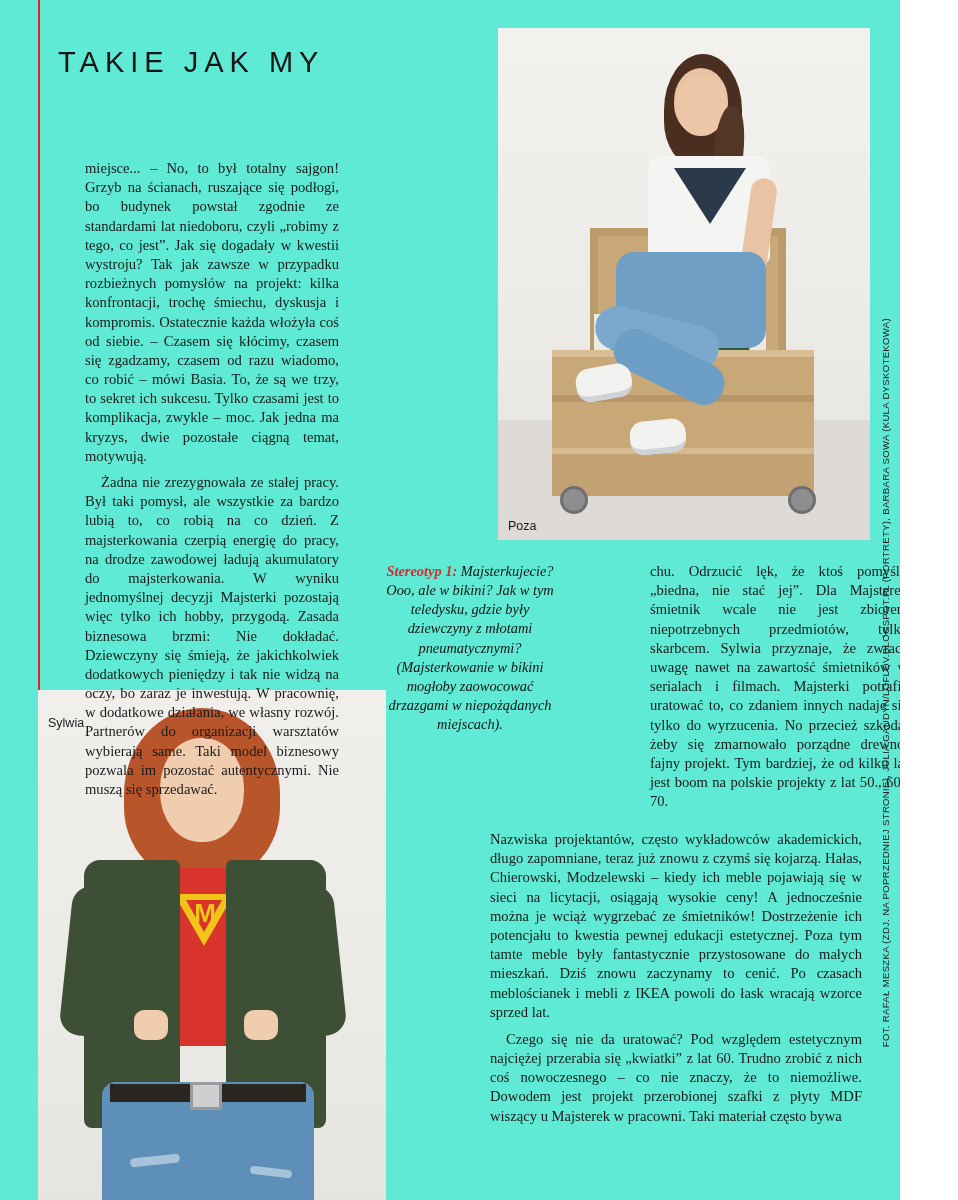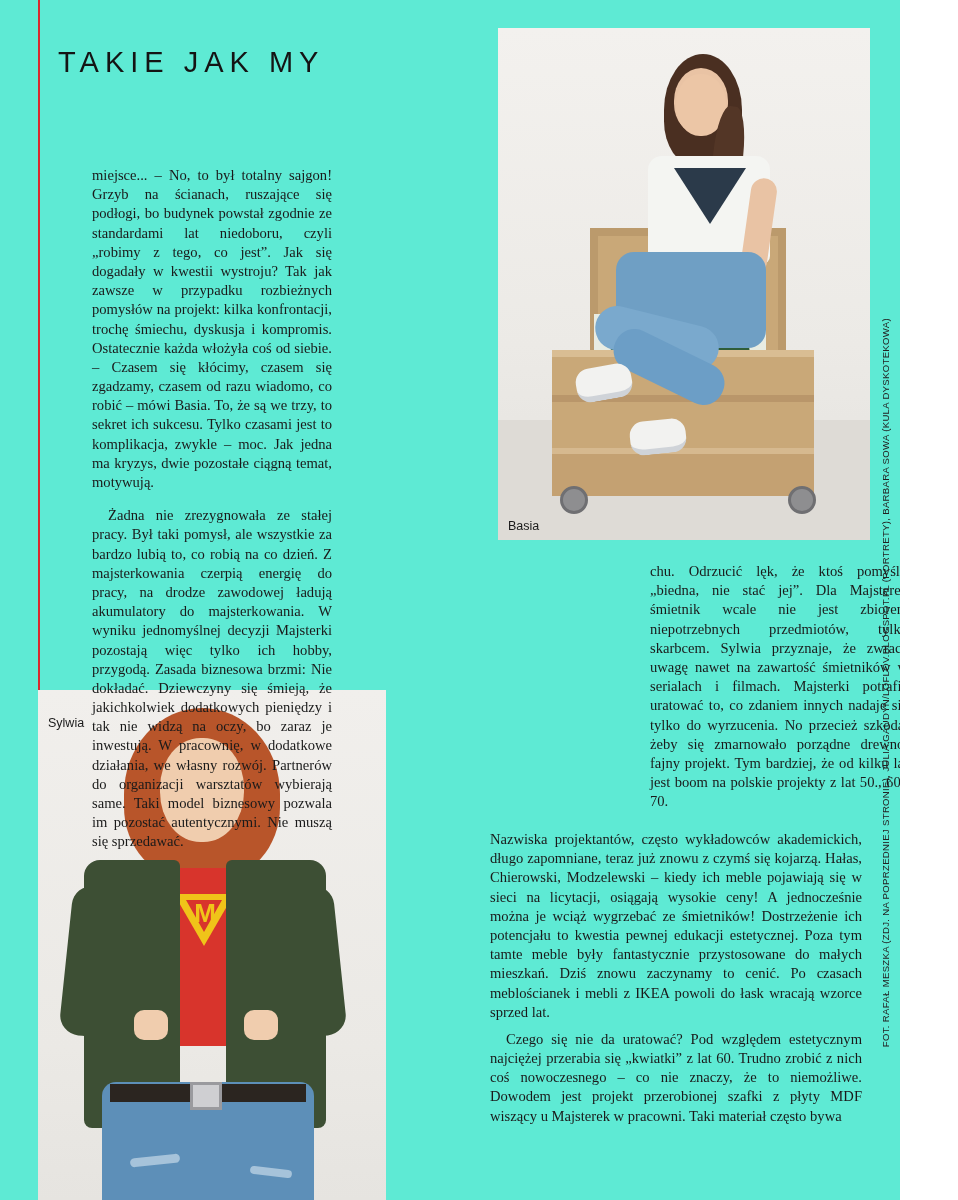--- a/index.html
+++ b/index.html
@@ -41,21 +41,21 @@
     position: absolute;
     left: 78px;
     top: 152px;
     width: 268px;
     font-size: 14.6px;
     line-height: 1.315;
     text-align: justify;
     text-justify: inter-word;
     hyphens: manual;
   }
-  .col-left p { margin: 14px; text-indent: 0; }
+  .col-left p { margin: 7px; text-indent: 0; }
   .col-left p + p { text-indent: 16px; }
 
   
   .stereo {
     position: absolute;
     left: 382px;
     top: 562px;
     width: 176px;
     text-align: center;
     font-style: italic;
@@ -324,21 +324,21 @@
     <div class="b-hair2"></div>
     <div class="b-top"></div>
     <div class="b-tri"></div>
     <div class="b-arm"></div>
     <div class="b-jeans"></div>
     <div class="b-leg1"></div>
     <div class="b-leg2"></div>
     <div class="b-shoe s1"></div>
     <div class="b-shoe s2"></div>
   </div>
-  <div class="caption cap-basia">Basia</div>
+  <div class="caption cap-basia">Poza</div>
 
   <div class="photo-sylwia">
     <div class="s-hair"></div>
     <div class="s-face"></div>
     <div class="s-arm-l"></div>
     <div class="s-arm-r"></div>
     <div class="s-tee"></div>
     <div class="s-tri"></div>
     <div class="s-tri-in"></div>
     <div class="s-m">M</div>
@@ -352,20 +352,24 @@
     <div class="s-rip"></div>
     <div class="s-rip2"></div>
   </div>
   <div class="caption cap-sylwia">Sylwia</div>
 
   <div class="col-left">
     <p>miejsce... – No, to był totalny sajgon! Grzyb na ścianach, ruszające się podłogi, bo budynek powstał zgodnie ze standardami lat niedoboru, czyli „robimy z tego, co jest”. Jak się dogadały w kwestii wystroju? Tak jak zawsze w przypadku rozbieżnych pomysłów na projekt: kilka konfrontacji, trochę śmiechu, dyskusja i kompromis. Ostatecznie każda włożyła coś od siebie. – Czasem się kłócimy, czasem się zgadzamy, czasem od razu wiadomo, co robić – mówi Basia. To, że są we trzy, to sekret ich sukcesu. Tylko czasami jest to komplikacja, zwykle – moc. Jak jedna ma kryzys, dwie pozostałe ciągną temat, motywują.</p>
     <p>Żadna nie zrezygnowała ze stałej pracy. Był taki pomysł, ale wszystkie za bardzo lubią to, co robią na co dzień. Z majsterkowania czerpią energię do pracy, na drodze zawodowej ładują akumulatory do majsterkowania. W wyniku jednomyślnej decyzji Majsterki pozostają więc tylko ich hobby, przygodą. Zasada biznesowa brzmi: Nie dokładać. Dziewczyny się śmieją, że jakichkolwiek dodatkowych pieniędzy i tak nie widzą na oczy, bo zaraz je inwestują. W pracownię, w dodatkowe działania, we własny rozwój.  Partnerów do organizacji warsztatów wybierają same. Taki model biznesowy pozwala im pozostać autentycznymi. Nie muszą się sprzedawać.</p>
   </div>
 
+  <div class="stereo">
+    <span class="lead">Stereotyp 1:</span>
+    <span>Majsterkujecie? Ooo, ale w bikini? Jak w tym teledysku, gdzie były dziewczyny z młotami pneumatycznymi? (Majsterkowanie w bikini mogłoby zaowocować drzazgami w niepożądanych miejscach).</span>
+  </div>
 
   <div class="col-right-top">
     <p>chu. Odrzucić lęk, że ktoś pomyśli: „biedna, nie stać jej”. Dla Majsterek śmietnik wcale nie jest zbiorem niepotrzebnych przedmiotów, tylko skarbcem. Sylwia przyznaje, że zwraca uwagę nawet na zawartość śmietników w serialach i filmach. Majsterki potrafią uratować to, co zdaniem innych nadaje się tylko do wyrzucenia. No przecież szkoda, żeby się zmarnowało porządne drewno, fajny projekt. Tym bardziej, że od kilku lat jest boom na polskie projekty z lat 50., 60., 70.</p>
   </div>
 
   <div class="col-right-wide">
     <p>Nazwiska projektantów, często wykładowców akademickich, długo zapomniane, teraz już znowu z czymś się kojarzą. Hałas, Chierowski, Modzelewski – kiedy ich meble pojawiają się w sieci na licytacji, osiągają wysokie ceny! A jednocześnie można je wciąż wygrzebać ze śmietników! Dostrzeżenie ich potencjału to kwestia pewnej edukacji estetycznej. Poza tym tamte meble były fantastycznie przystosowane do małych mieszkań. Dziś znowu zaczynamy to cenić. Po czasach meblościanek i mebli z IKEA powoli do łask wracają wzorce sprzed lat.</p>
     <p>Czego się nie da uratować? Pod względem estetycznym najciężej przerabia się „kwiatki” z lat 60. Trudno zrobić z nich coś nowoczesnego – co nie znaczy, że to niemożliwe. Dowodem jest projekt przerobionej szafki z płyty MDF wiszący u Majsterek w pracowni. Taki materiał często bywa</p>
   </div>
 

